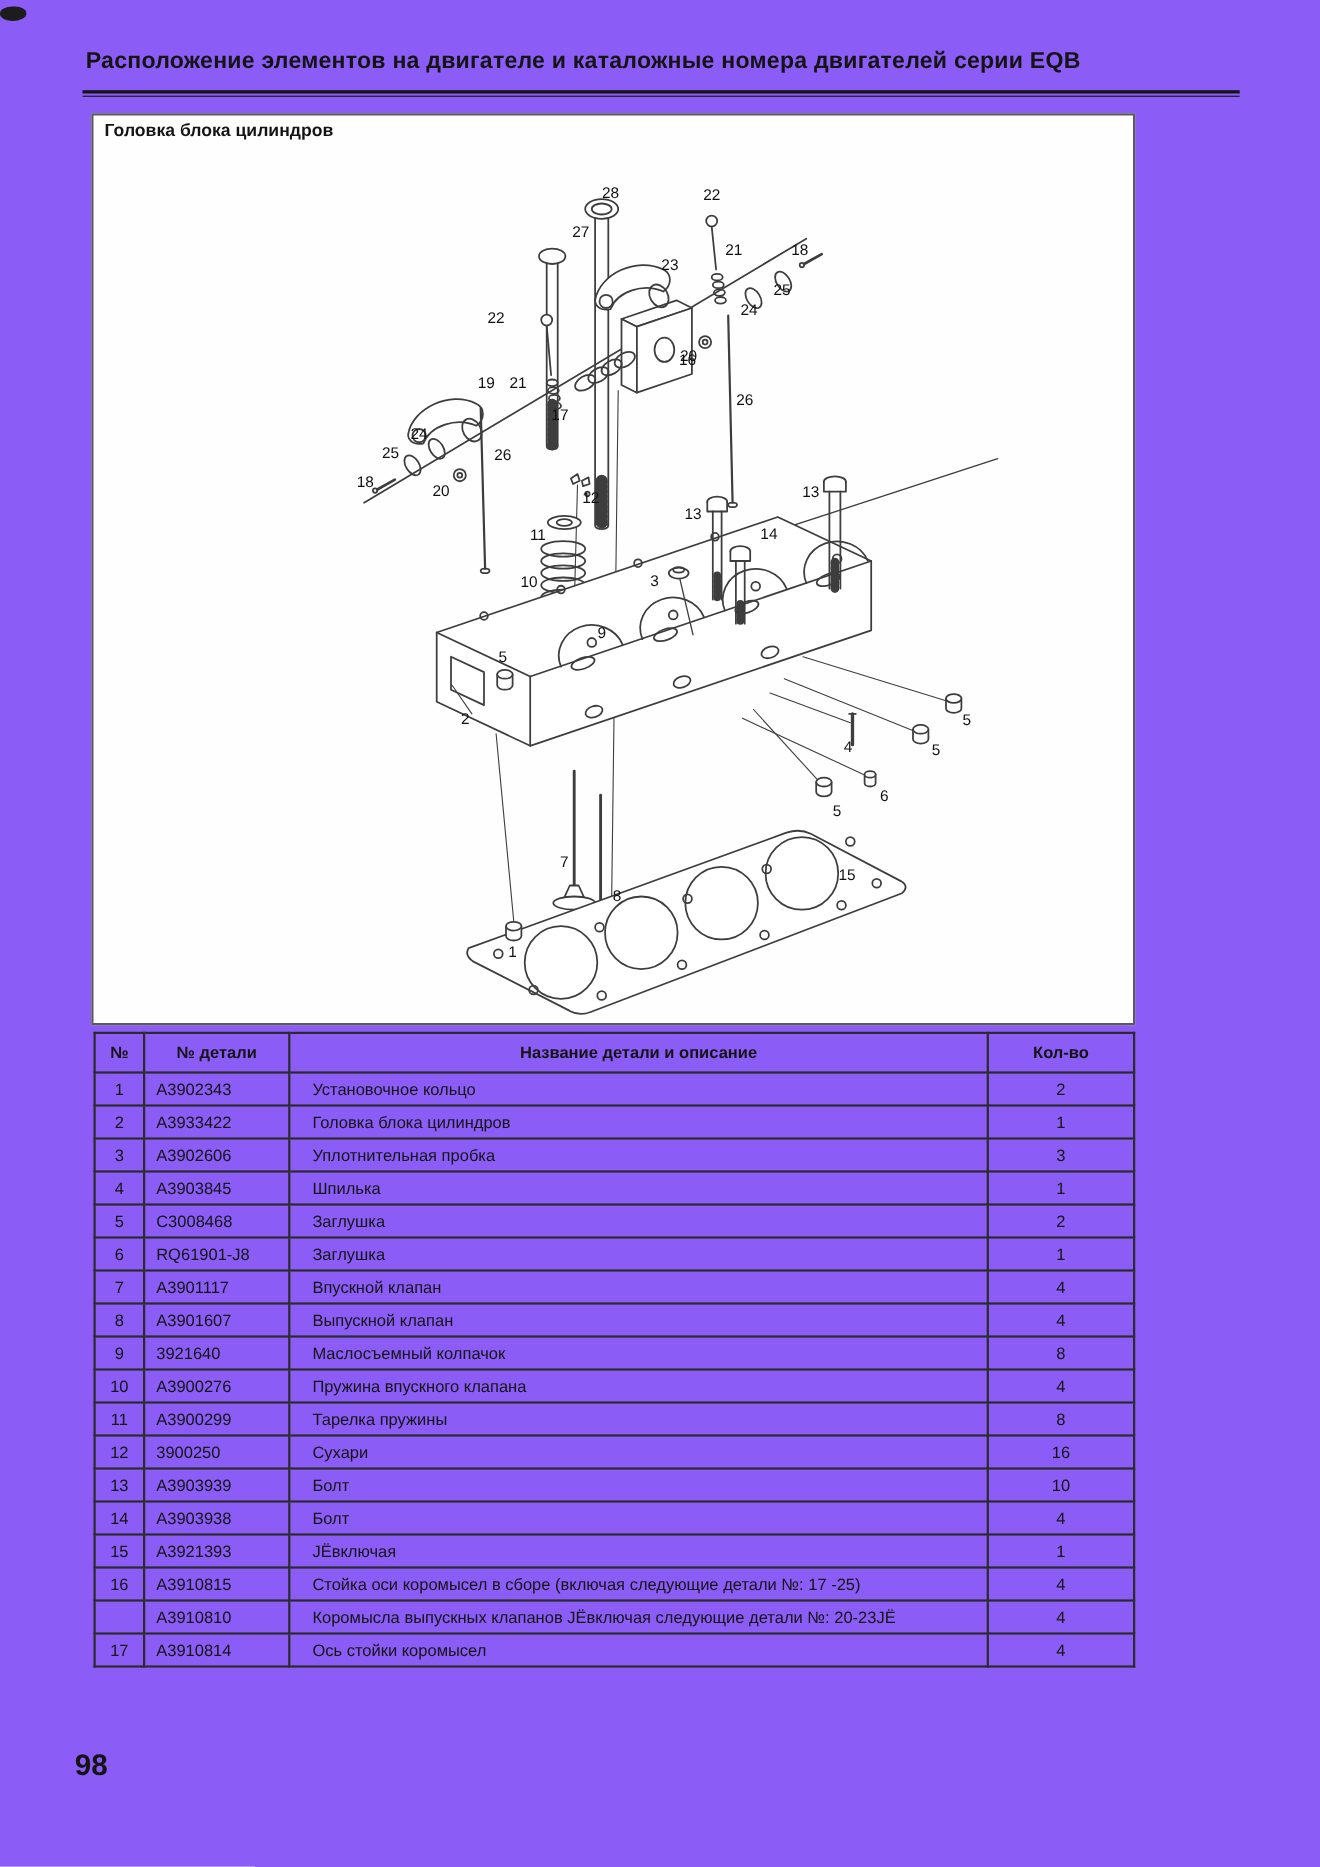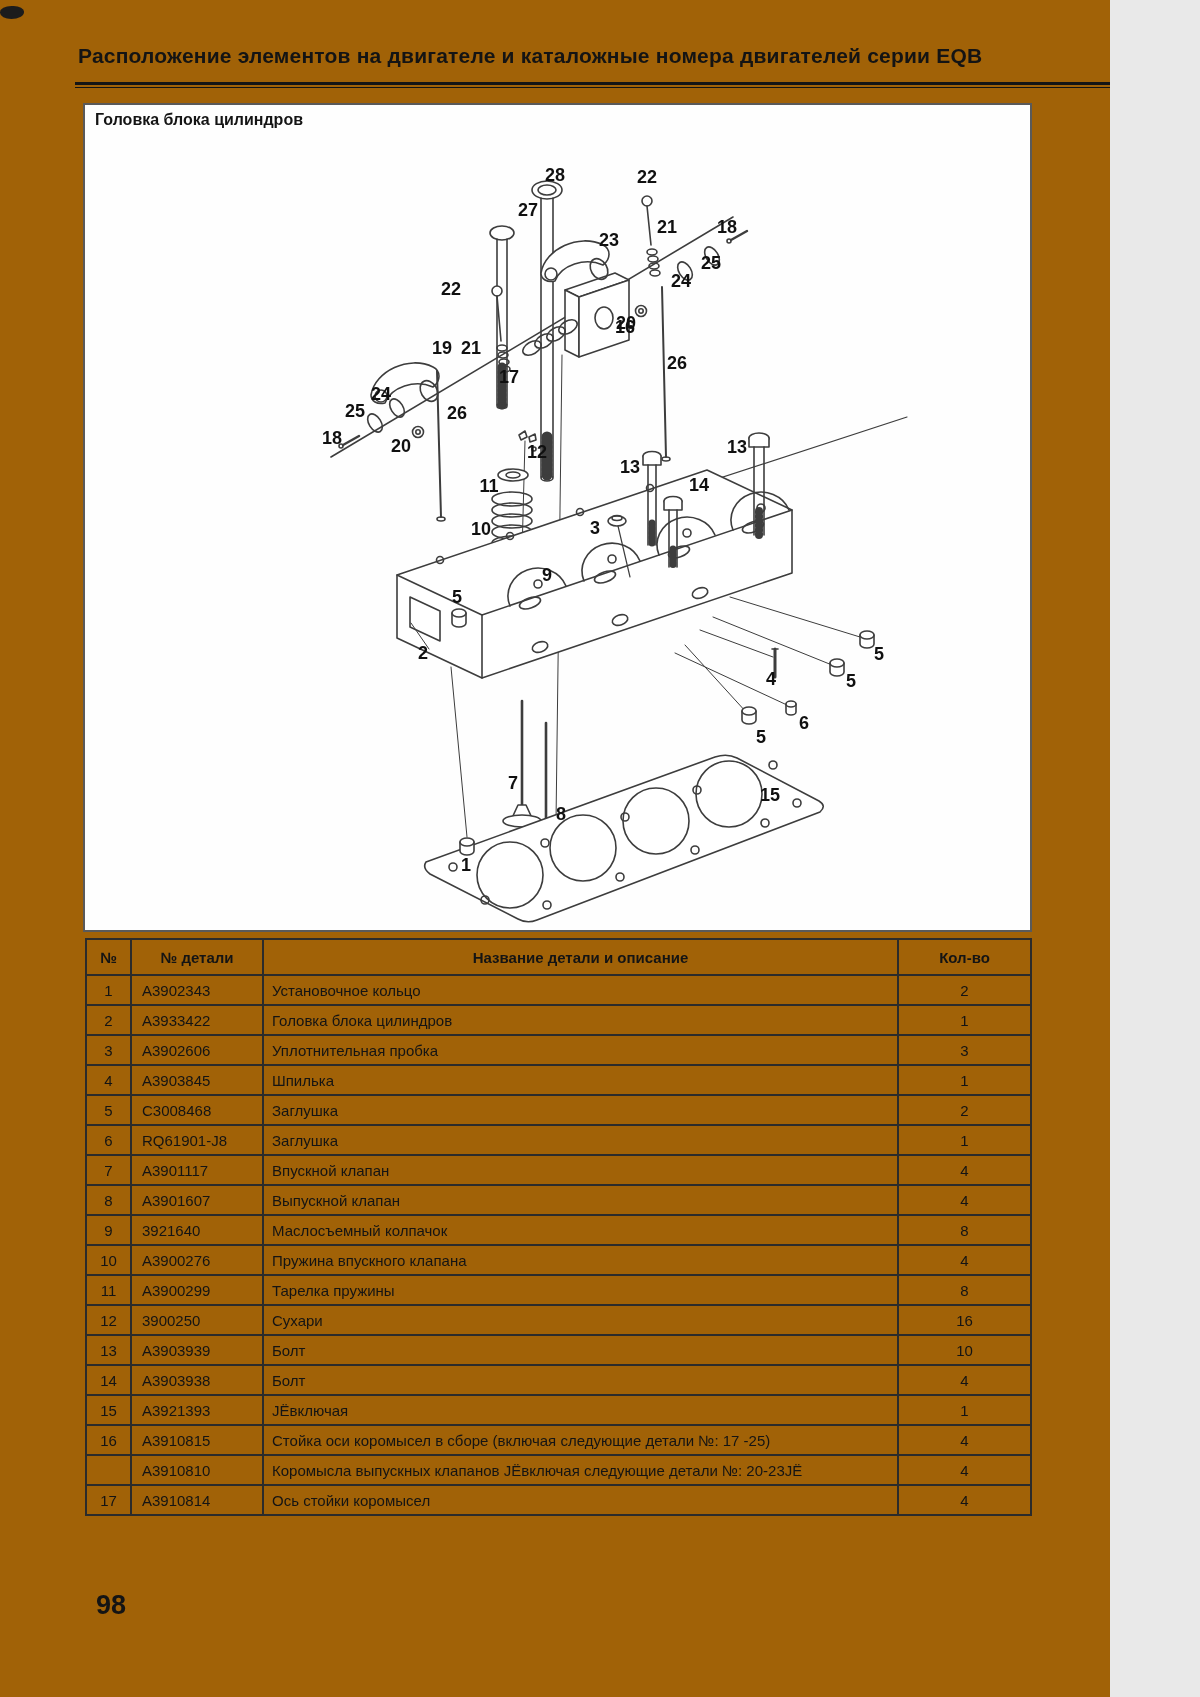--- a/index.html
+++ b/index.html
@@ -1,17 +1,17 @@
 <!DOCTYPE html>
 <html><head>
 <meta charset="utf-8">
 <style>
   html,body{margin:0;padding:0;background:#e9e9e9;}
   .page{
-    position:relative;width:1110px;height:1697px;background:#a16207;
+    position:relative;width:1200px;height:1697px;background:#8b5cf6;
     font-family:"Liberation Sans",sans-serif;color:#141414;overflow:hidden;
   }
   .smudge{position:absolute;left:0;top:6px;width:24px;height:13px;background:#1c1c1c;
     border-radius:50% 45% 55% 50%;}
   .title{
     position:absolute;left:78px;top:44px;width:1052px;
     font-size:21px;font-weight:bold;letter-spacing:.2px;white-space:nowrap;
   }
   .title-rule{
     position:absolute;left:75px;top:82px;width:1052px;height:6px;
@@ -21,37 +21,37 @@
     position:absolute;left:83px;top:103px;width:949px;height:829px;
     border:2px solid #5a5a5a;box-sizing:border-box;background:#fefefe;
   }
   .figure-caption{
     position:absolute;left:10px;top:6px;font-size:16px;font-weight:bold;
   }
   .figure-frame svg{position:absolute;left:0;top:0;}
   .callout-layer{position:absolute;left:0;top:0;width:100%;height:100%;}
   .callout{
     position:absolute;transform:translate(-50%,-50%);
-    font-size:18px;font-weight:bold;color:#101010;line-height:1;
+    font-size:14px;font-weight:normal;color:#101010;line-height:1;
   }
   .parts-table{
     position:absolute;left:85px;top:938px;width:945px;
     border-collapse:collapse;table-layout:fixed;
   }
   .parts-table th,.parts-table td{
     border:2px solid #2b2b2b;font-size:15px;overflow:hidden;white-space:nowrap;
   }
   .parts-table th{height:32px;font-weight:bold;text-align:center;padding:1px 2px;}
   .parts-table td{height:26px;padding:1px 8px;}
   td.cell-num{text-align:center;padding:1px 2px;}
   td.cell-part{padding-left:10px;}
-  td.cell-name{padding-left:8px;}
+  td.cell-name{padding-left:20px;}
   td.cell-qty{text-align:center;}
   .page-number{
-    position:absolute;left:96px;top:1590px;font-size:27px;font-weight:bold;
+    position:absolute;left:68px;top:1590px;font-size:27px;font-weight:bold;
   }
   svg *{vector-effect:non-scaling-stroke;}
 </style>
 </head>
 <body>
 
 <div class="page">
 
   <div class="smudge"></div>
 

